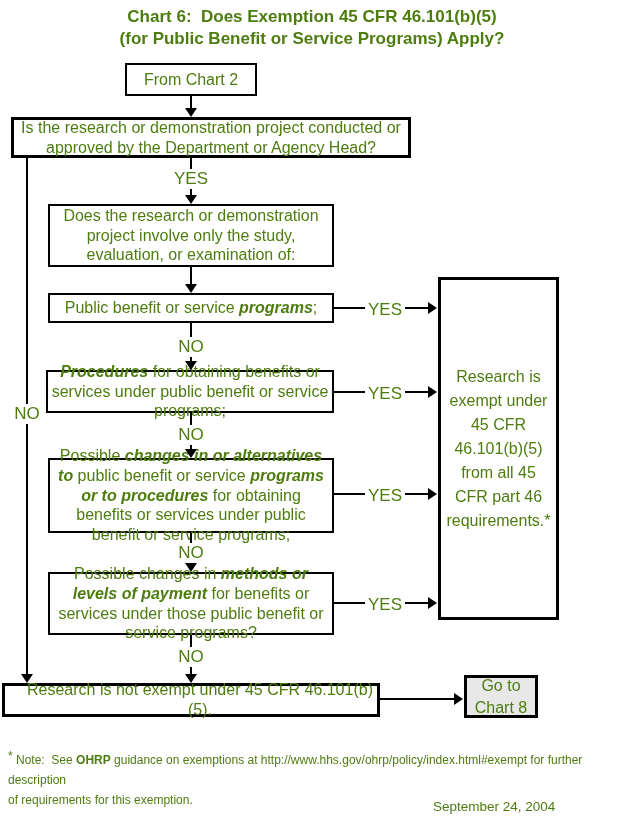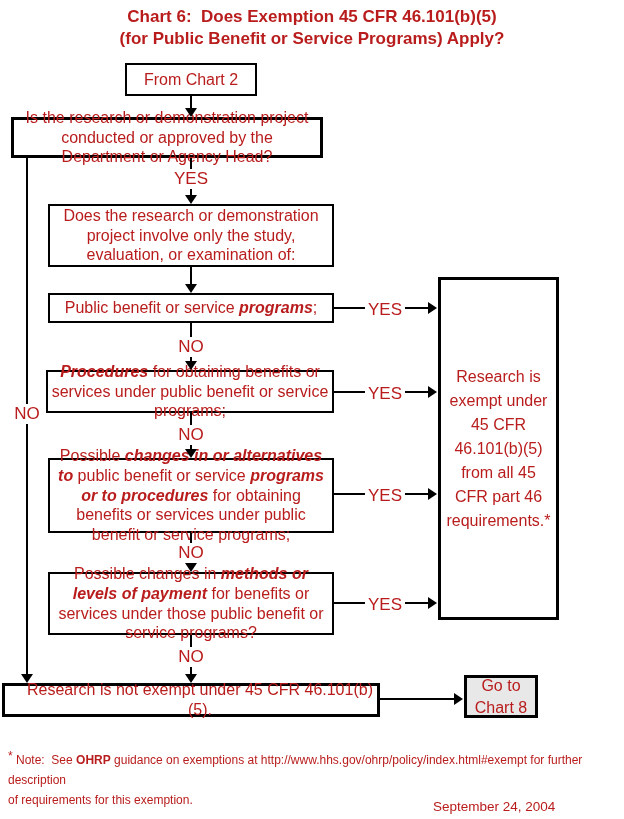--- a/index.html
+++ b/index.html
@@ -1,17 +1,17 @@
 <!DOCTYPE html>
 <html><head>
 <meta charset="utf-8">
 <style>
   html,body{margin:0;padding:0;background:#fff;}
   #page{position:relative;width:624px;height:819px;background:#fff;
-        font-family:"Liberation Sans","DejaVu Sans",sans-serif;color:#b91c1c;overflow:hidden;}
+        font-family:"Liberation Sans","DejaVu Sans",sans-serif;color:#4d7c0f;overflow:hidden;}
   .title{position:absolute;left:0;width:624px;text-align:center;font-weight:bold;
          font-size:17px;line-height:22px;white-space:pre-wrap;}
   .box{position:absolute;border:2px solid #000;background:#fff;box-sizing:border-box;
        display:flex;align-items:center;justify-content:center;text-align:center;
        font-size:16px;line-height:1.24;}
   .thick{border-width:3px;}
   .gray{background:#e8e8e8;}
   .line{position:absolute;background:#000;}
   .lbl{position:absolute;background:#fff;font-size:17px;padding:0 3px;white-space:nowrap;}
   .arrD{position:absolute;width:0;height:0;border-left:6px solid transparent;
@@ -28,21 +28,21 @@
 </head>
 <body>
 
 <div id="page">
 
   <div class="title" style="top:6px;">Chart 6:  Does Exemption 45 CFR 46.101(b)(5)</div>
   <div class="title" style="top:28px;">(for Public Benefit or Service Programs) Apply?</div>
 
   <div class="box" style="left:125px;top:63px;width:132px;height:33px;">From Chart 2</div>
 
-  <div class="box thick" style="left:11px;top:117px;width:312px;height:41px;padding:0 6px;">Is the research or demonstration project conducted or approved by the Department or Agency Head?</div>
+  <div class="box thick" style="left:11px;top:117px;width:400px;height:41px;padding:0 6px;">Is the research or demonstration project conducted or approved by the Department or Agency Head?</div>
 
   <div class="box" style="left:48px;top:204px;width:286px;height:63px;padding:0 12px;">Does the research or demonstration project involve only the study, evaluation, or examination of:</div>
 
   <div class="box" style="left:48px;top:293px;width:286px;height:30px;padding:0 2px;">
       <span><span>Public benefit or service </span><span class="em">programs</span><span>;</span></span>
     </div>
 
   <div class="box" style="left:46px;top:370px;width:288px;height:43px;padding:0 2px;">
       <span><span class="em">Procedures</span><span> for obtaining benefits or services under public benefit or service programs;</span></span>
     </div>

